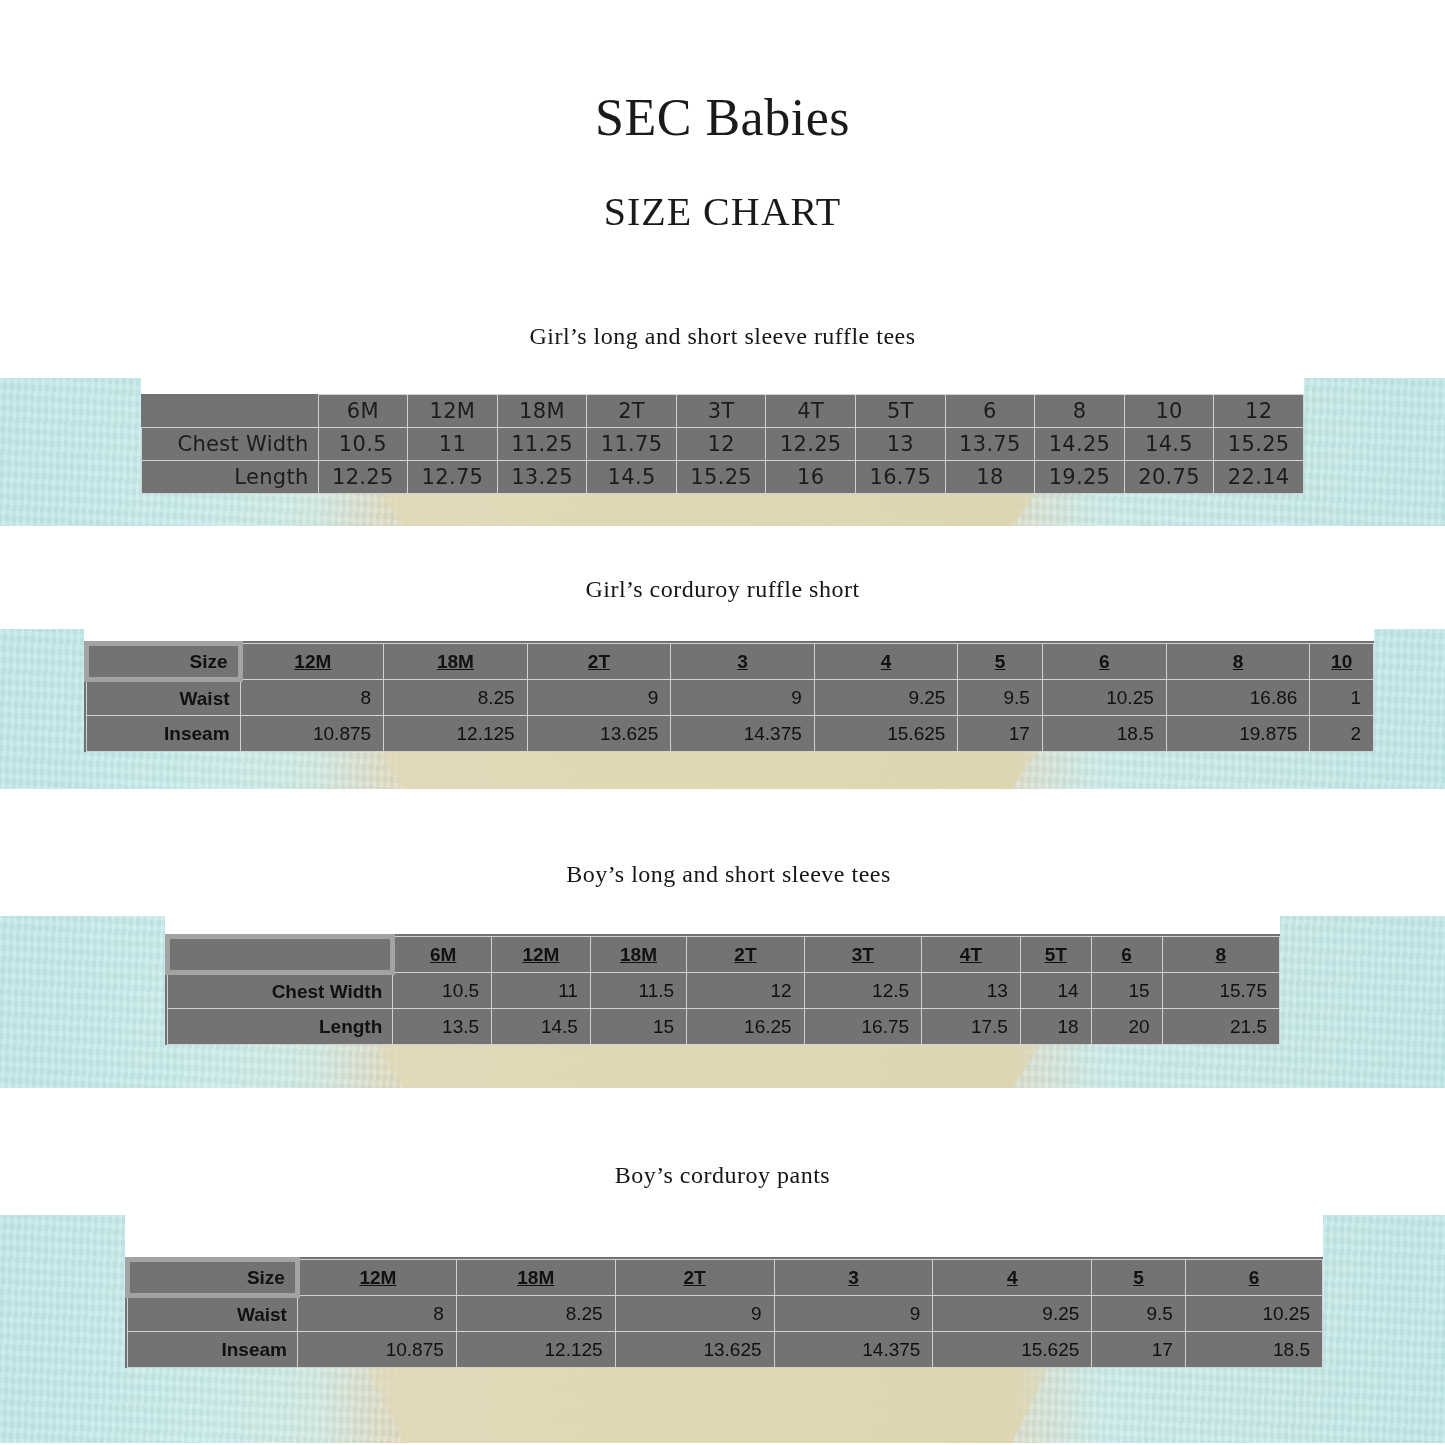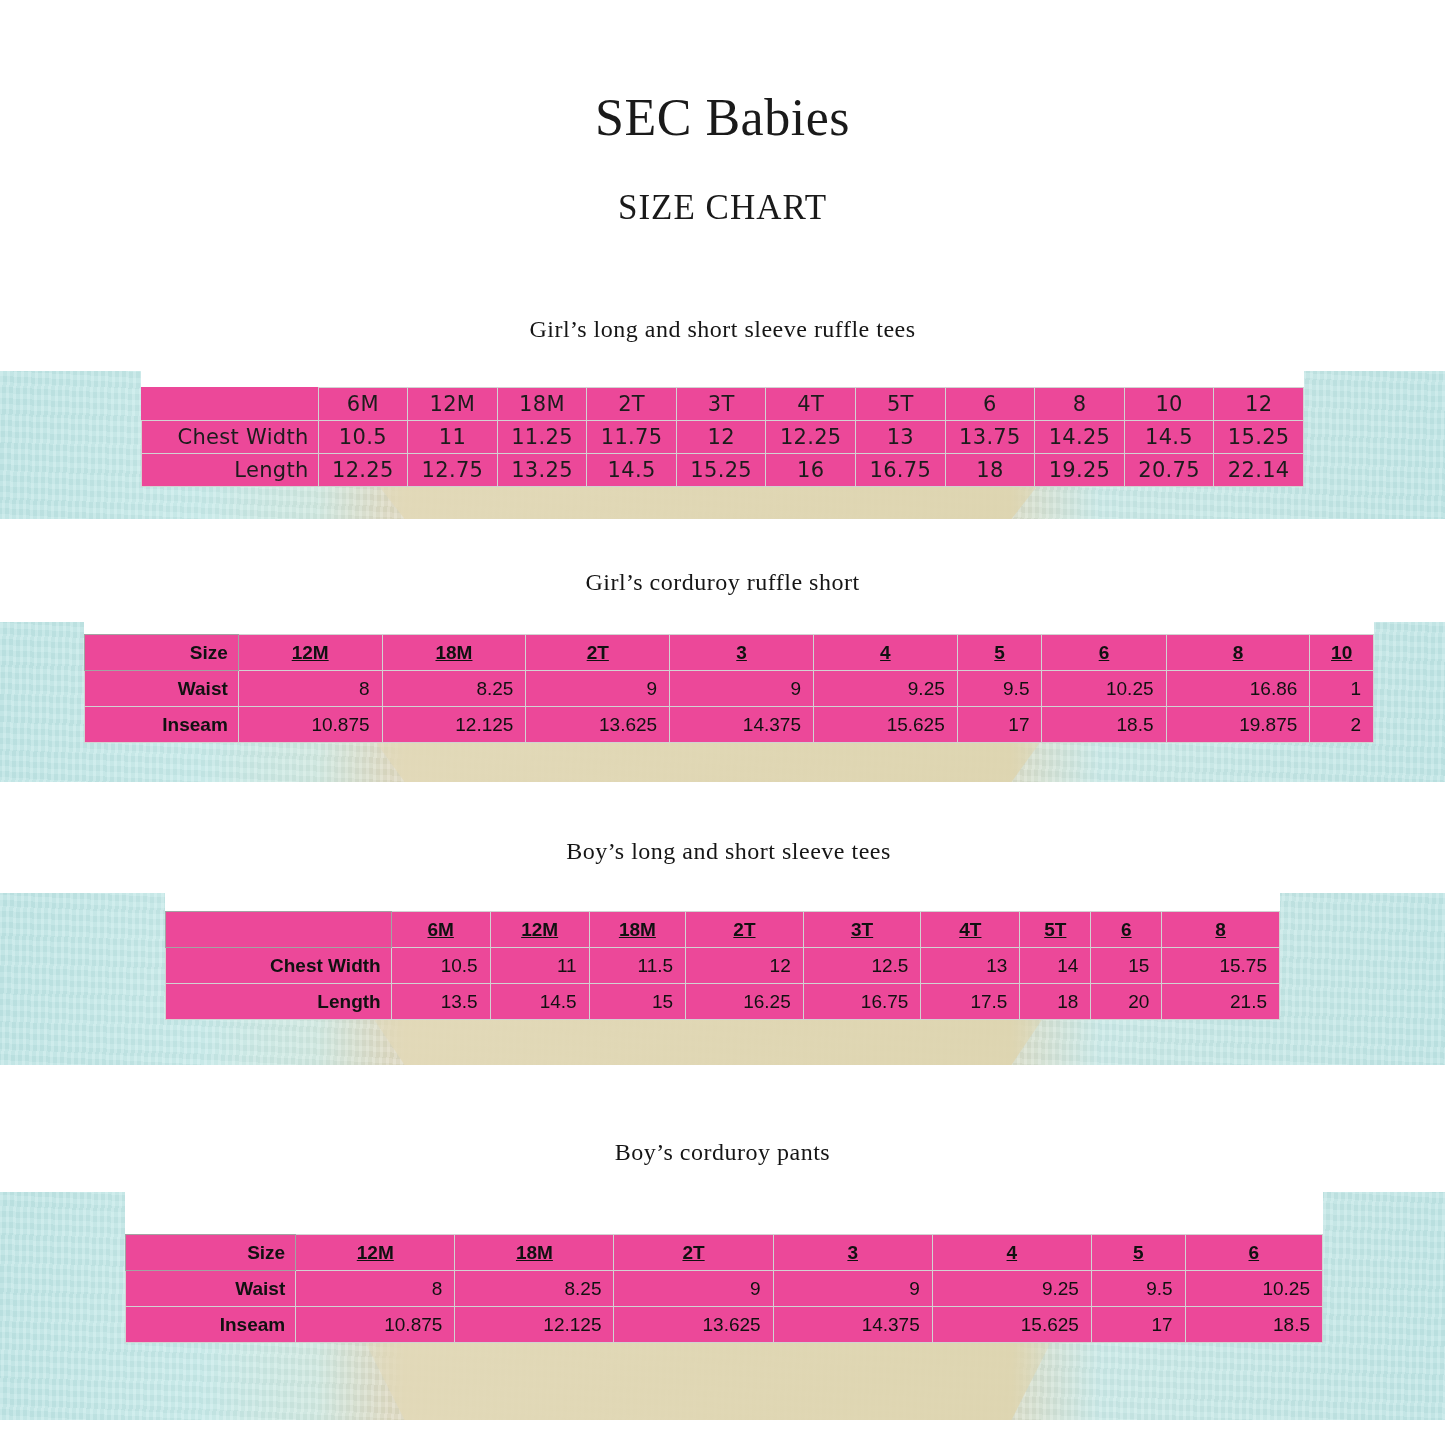--- a/index.html
+++ b/index.html
@@ -25,21 +25,21 @@
     font-family: "Liberation Serif", serif;
     font-size: 52px;
     letter-spacing: 0.5px;
     color: #1a1a1a;
     margin-top: 92px;
     line-height: 1;
   }
   .sub-title {
     text-align: center;
     font-family: "Liberation Serif", serif;
-    font-size: 35px;
+    font-size: 40px;
     color: #1a1a1a;
     margin-top: 44px;
     letter-spacing: 1px;
   }
   .section-title {
     text-align: center;
     font-family: "Liberation Serif", serif;
     font-size: 24px;
     color: #151515;
     letter-spacing: 0.5px;
@@ -81,21 +81,21 @@
 
   .table-wrap {
     position: relative;
     z-index: 2;
     background: #ffffff;
     margin: 0 auto;
   }
   table {
     border-collapse: collapse;
     width: 100%;
-    background: #ec4899;
+    background: #737373;
   }
   td, th {
     border: 1px solid #d2d2d2;
     padding: 2px 6px;
     font-weight: normal;
     white-space: nowrap;
   }
 
   
   .hand table { font-family: "DejaVu Sans", sans-serif; }
@@ -124,32 +124,32 @@
     font-weight: bold;
     text-align: center;
     text-decoration: underline;
   }
   .sheet .rowlabel {
     font-weight: bold;
     text-align: right;
     padding-right: 10px;
   }
   .sheet .num { text-align: right; padding-right: 12px; }
-  .sheet .corner { border: 1px solid #a3a3a3; }
+  .sheet .corner { border: 5px solid #a3a3a3; }
 
   
   #sec-girls-tees-title { margin-top: 88px; }
   #banner-girls-tees { margin-top: 28px; height: 148px; }
   #banner-girls-tees .table-wrap { width: 1163px; padding-top: 16px; }
 
   #sec-girls-pants-title { margin-top: 50px; }
   #banner-girls-pants { margin-top: 26px; height: 160px; }
   #banner-girls-pants .table-wrap { width: 1290px; margin-left: 84px; margin-right: 0; padding-top: 12px; }
 
-  #sec-boys-tees-title { margin-top: 56px; padding-left: 12px; }
+  #sec-boys-tees-title { margin-top: 72px; padding-left: 12px; }
   #banner-boys-tees { margin-top: 28px; height: 172px; }
   #banner-boys-tees .table-wrap { width: 1115px; padding-top: 18px; }
 
   #sec-boys-pants-title { margin-top: 74px; }
   #banner-boys-pants { margin-top: 26px; height: 228px; }
   #banner-boys-pants .table-wrap { width: 1198px; margin-left: 125px; padding-top: 42px; }
 
   .overflow-clip { overflow: hidden; }
 </style>
 </head>

